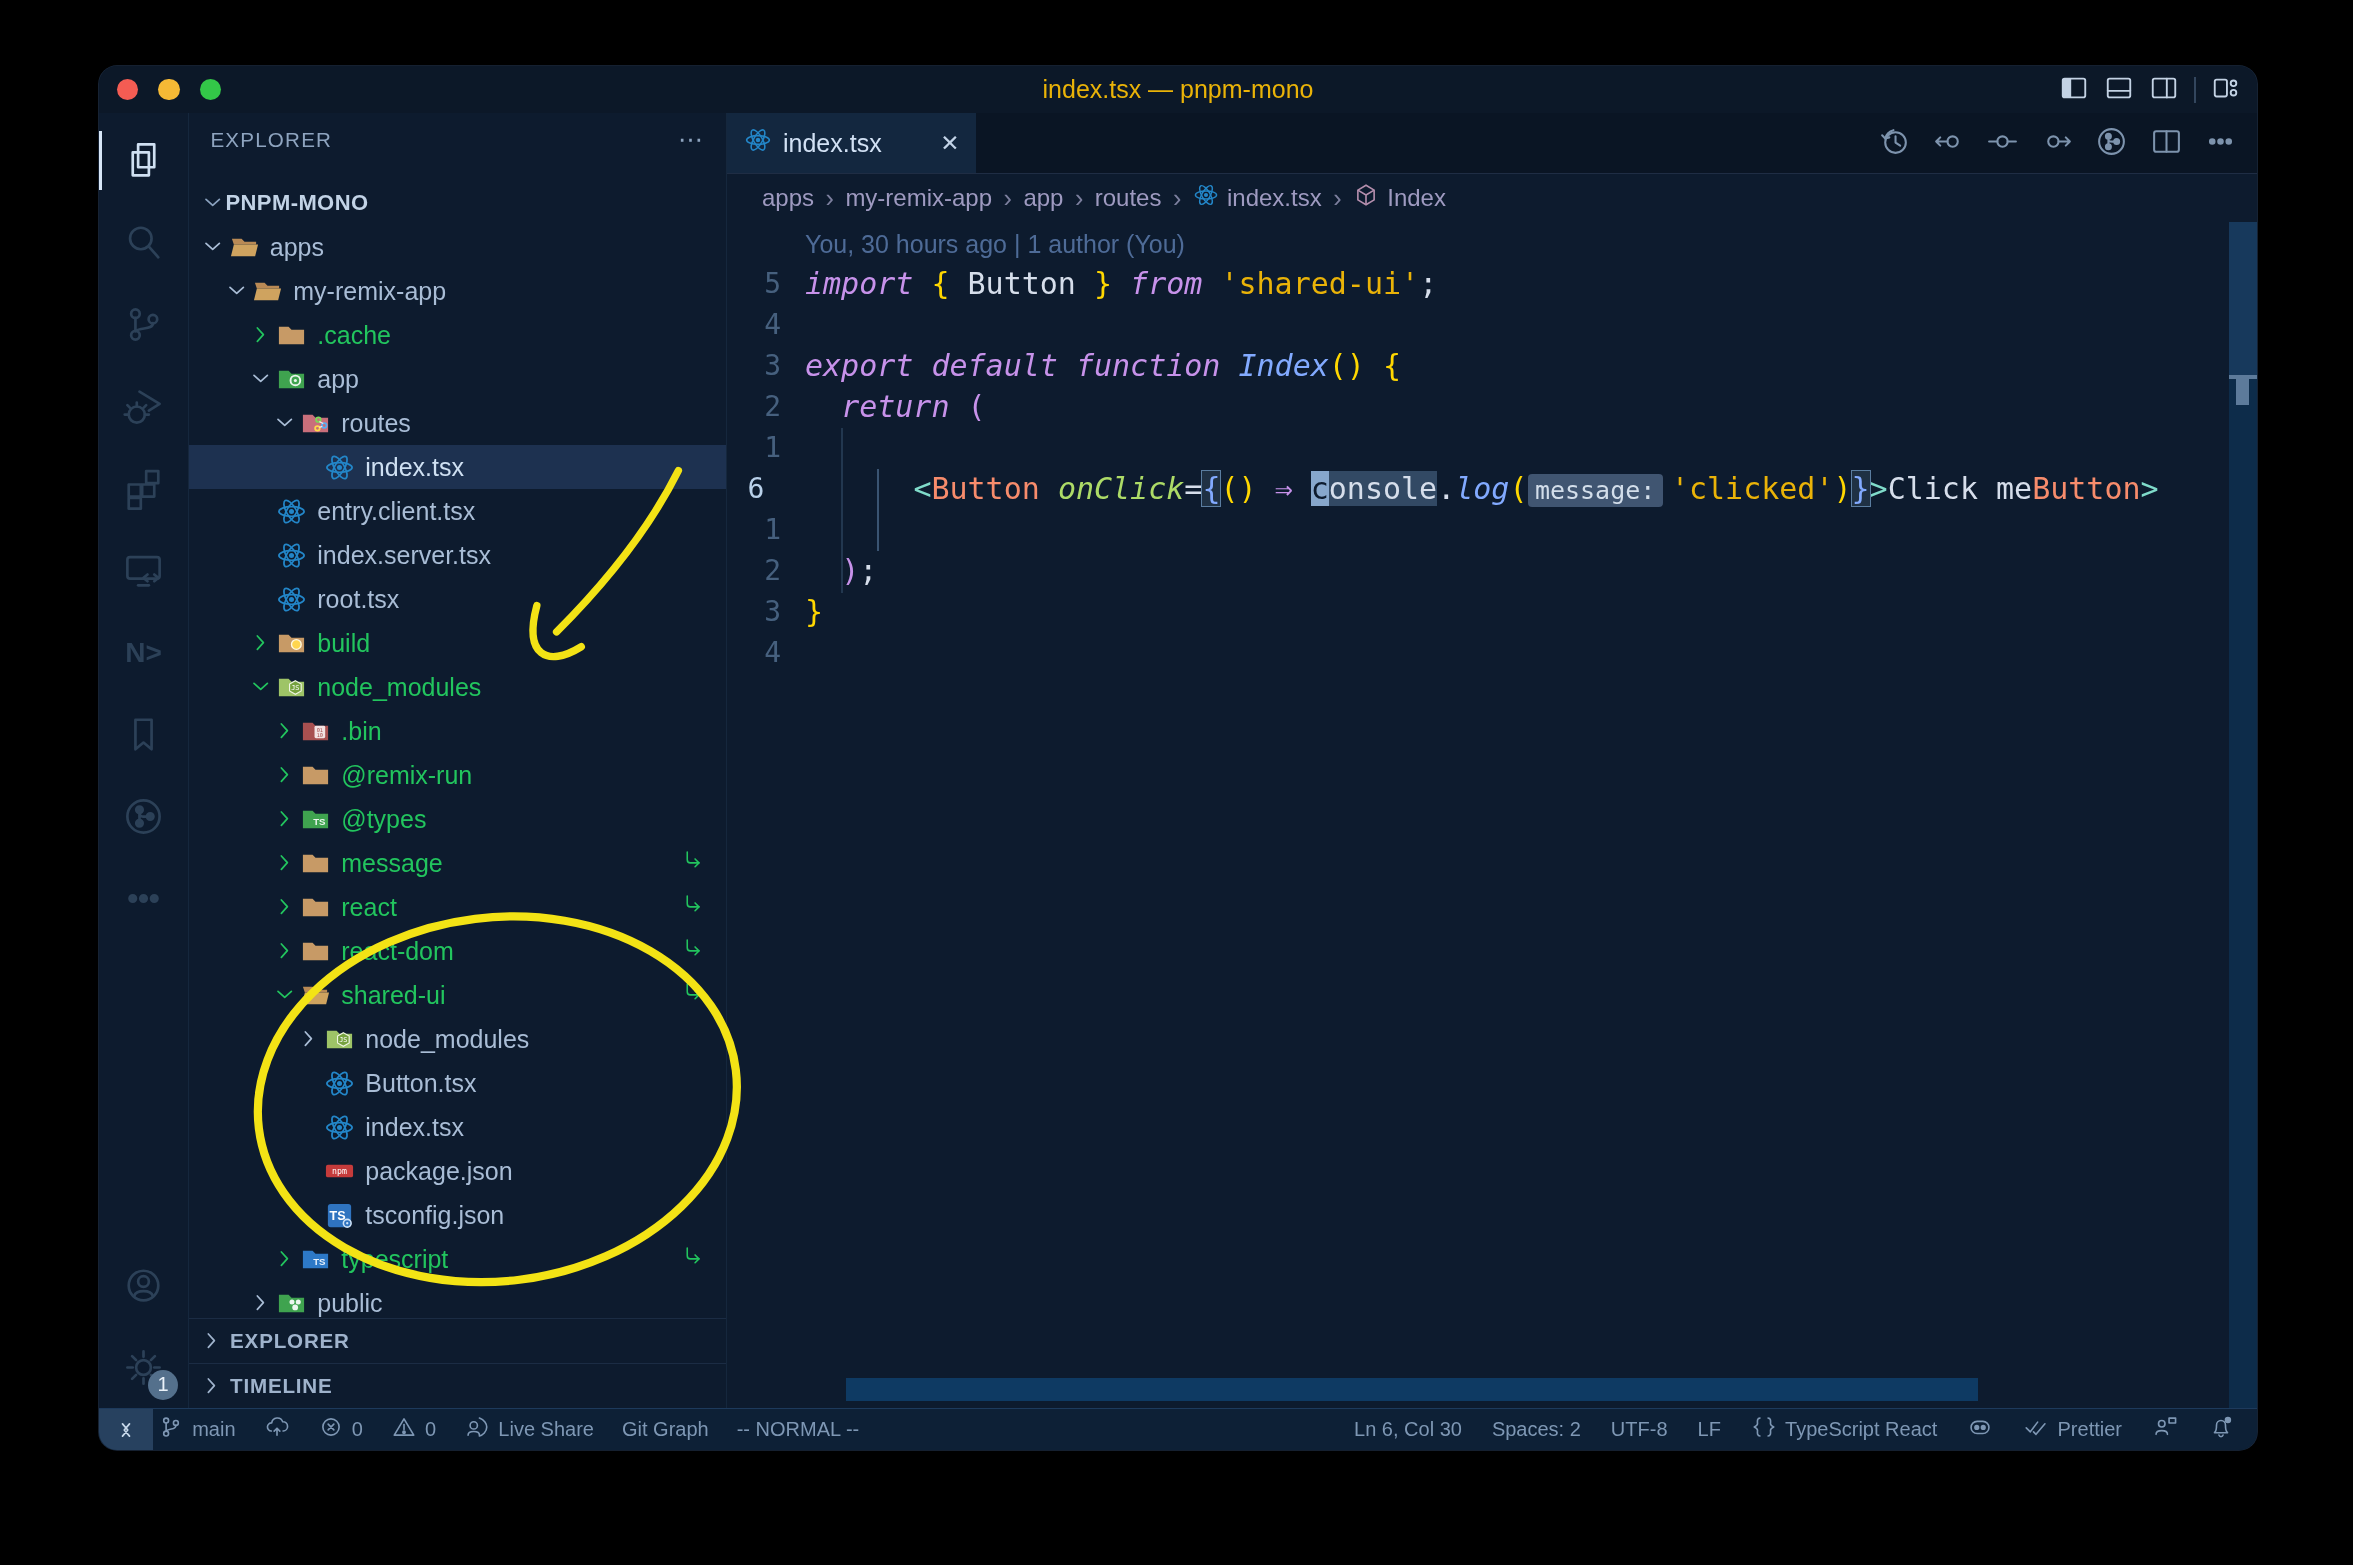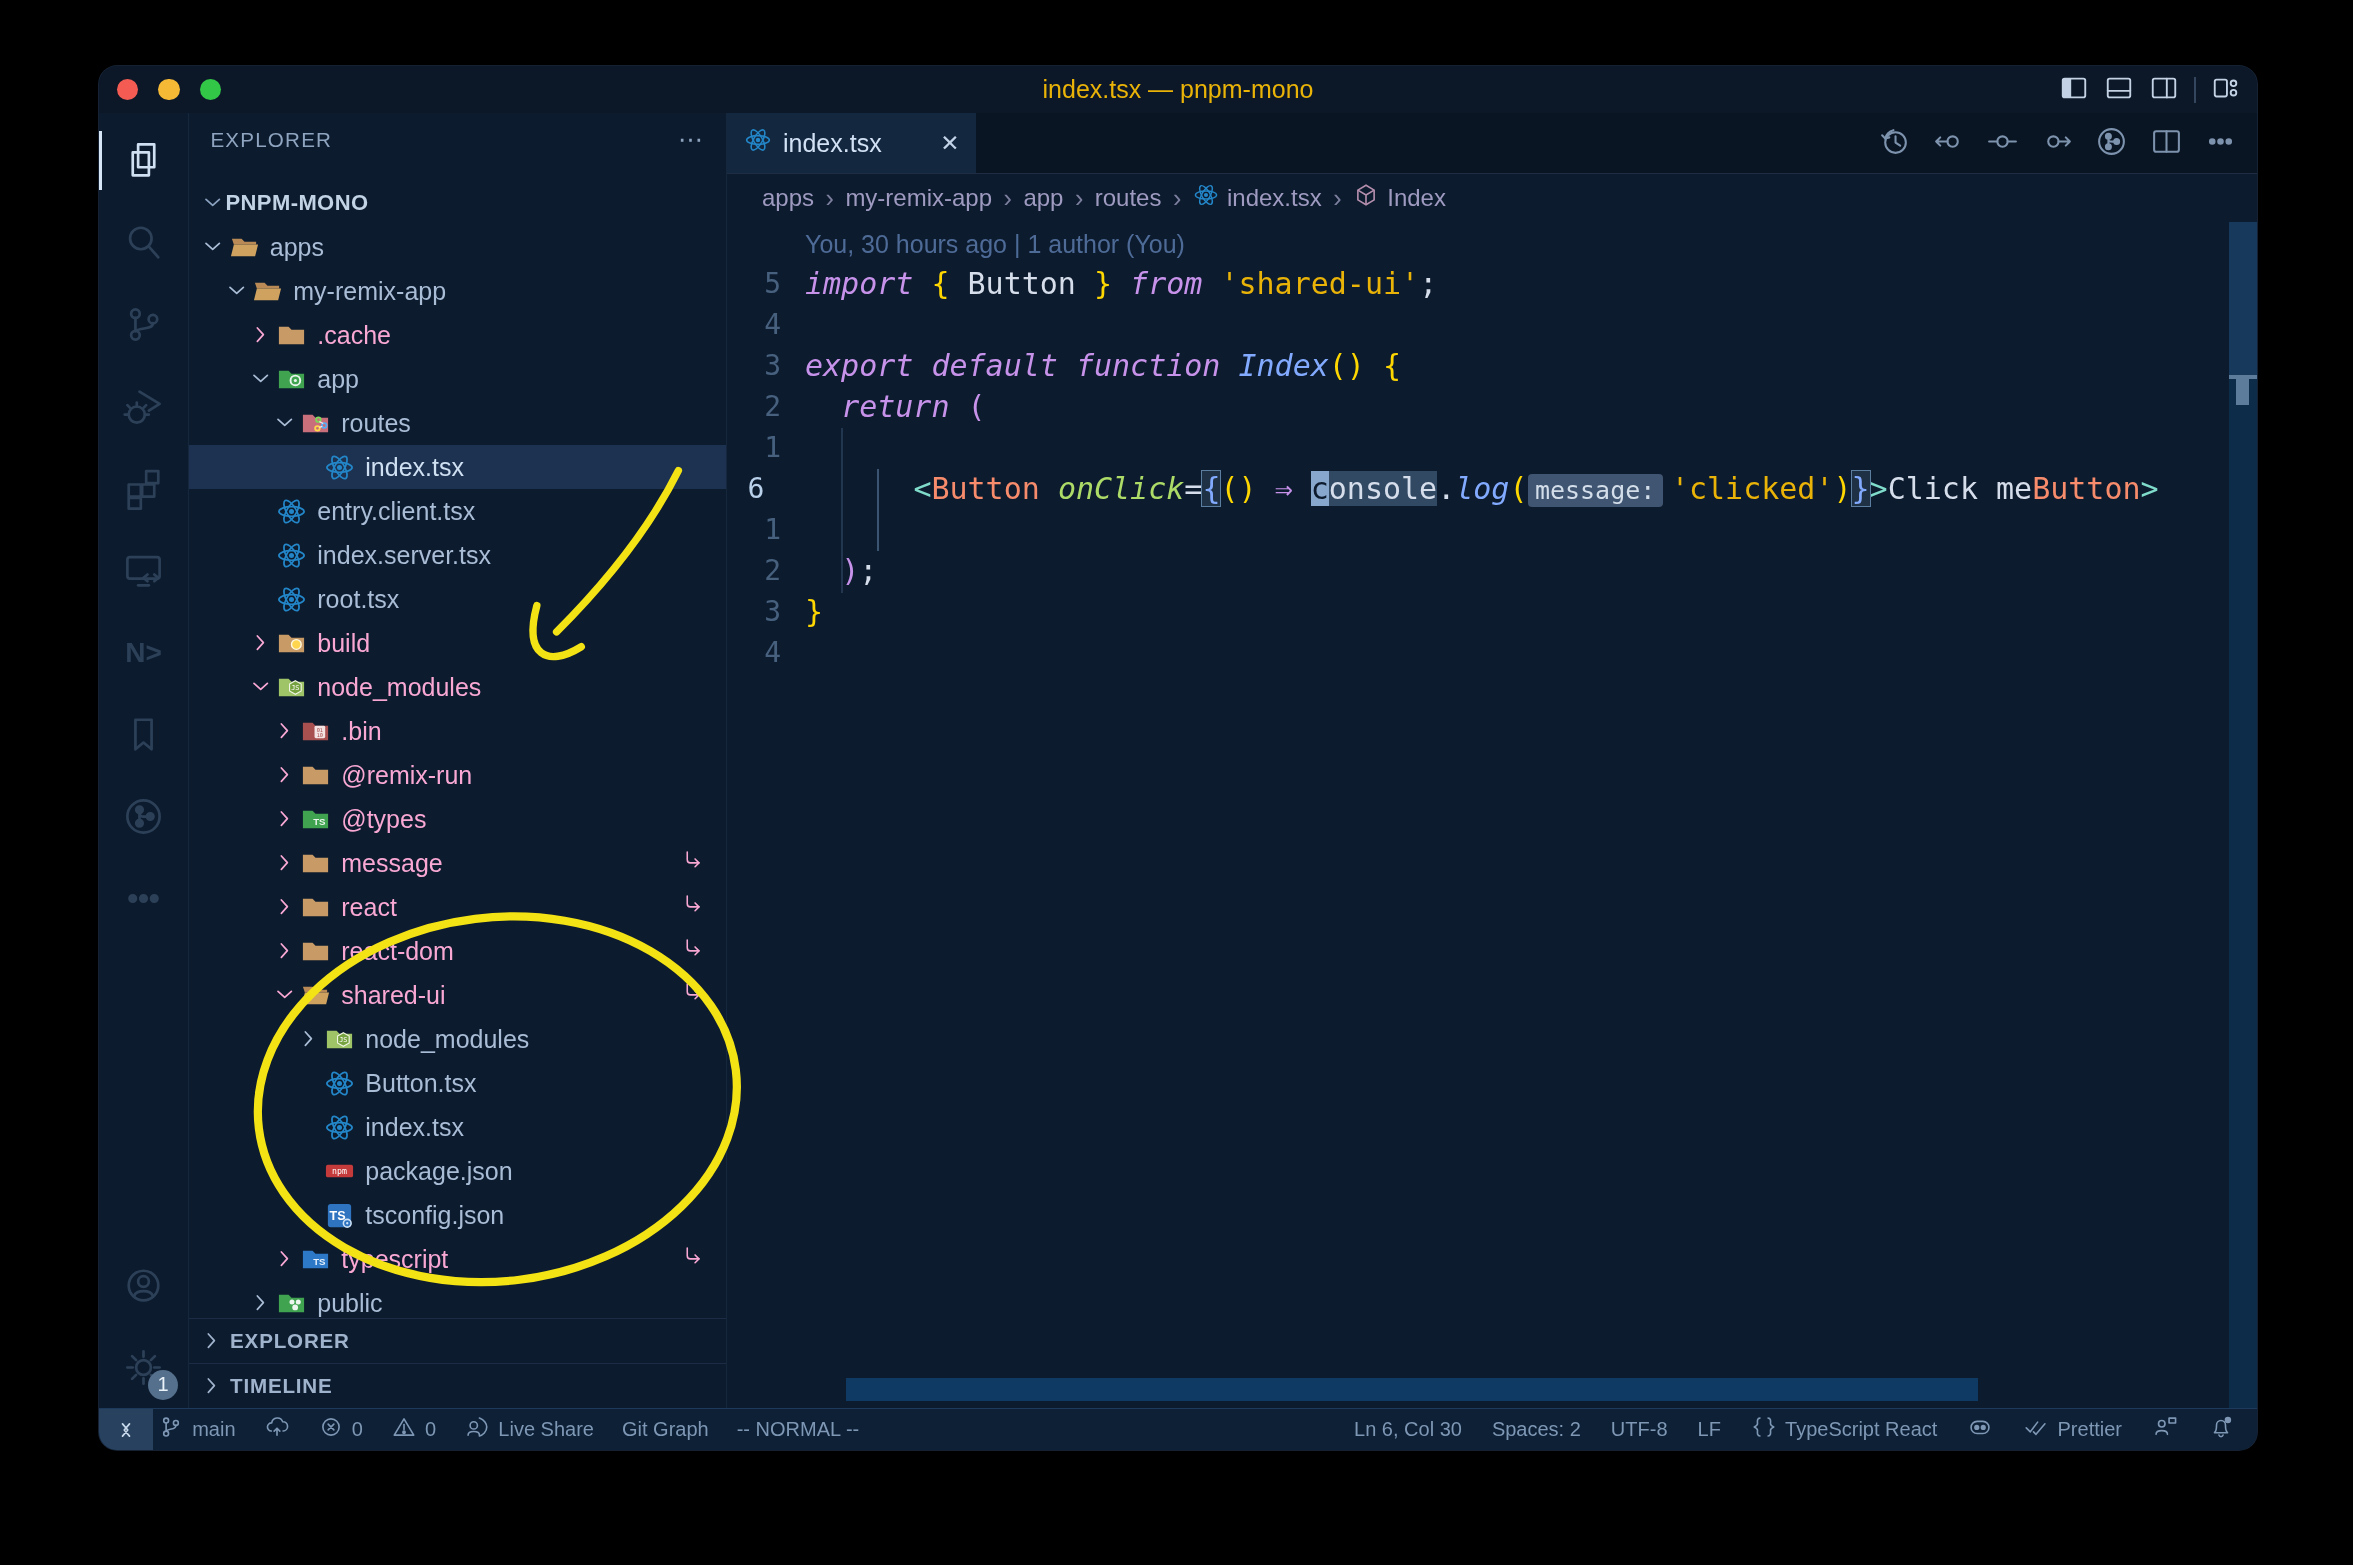--- a/index.html
+++ b/index.html
@@ -29,21 +29,21 @@
   .ab-spacer{flex:1;}
   .badge{position:absolute;right:10px;bottom:8.2px;width:30px;height:30px;border-radius:50%;
          background:#54708c;color:#eaf2fa;font-size:20px;display:flex;align-items:center;justify-content:center;}
   
   .sidebar{width:537px;flex:none;border-right:1.6px solid #15273d;display:flex;flex-direction:column;min-height:0;position:relative;}
   .sb-header{height:53px;flex:none;display:flex;align-items:center;padding:0 21.4px;color:#8ea4bf;
              font-size:20.6px;letter-spacing:1.2px;}
   .sb-header .dots{margin-left:auto;font-size:25px;letter-spacing:1.6px;color:#8ea4bf;}
   .tree{flex:1;overflow:hidden;margin-top:15px;}
   .trow{height:44px;display:flex;align-items:center;white-space:nowrap;color:#a9bdd6;font-size:25px;position:relative;}
-  .trow.dim{color:#f9a8d4;}
+  .trow.dim{color:#22c55e;}
   .trow.selected{background:#1d3150;color:#cfe0f2;}
   .trow .chev{width:25px;flex:none;display:flex;align-items:center;justify-content:center;}
   .trow .chev svg{width:21.4px;height:21.4px;stroke:#8aa2bf;fill:none;stroke-width:2.6;}
   .trow .ficon{width:31px;height:31px;flex:none;margin:0 10px 0 3.3px;}
   .trow .ficon svg{width:31px;height:31px;}
   .trow.root{font-weight:700;color:#c2d3e6;font-size:22px;letter-spacing:0.4px;}
   .symlink{margin-left:auto;margin-right:20px;}
   .symlink svg{width:25px;height:25px;stroke:#51688a;fill:none;stroke-width:2.4;}
   .sb-section{height:44px;flex:none;border-top:1.6px solid #1b2c44;display:flex;align-items:center;
               padding:0 11.5px;color:#9fb3cc;font-size:20.6px;font-weight:700;letter-spacing:0.8px;gap:8.2px;}

